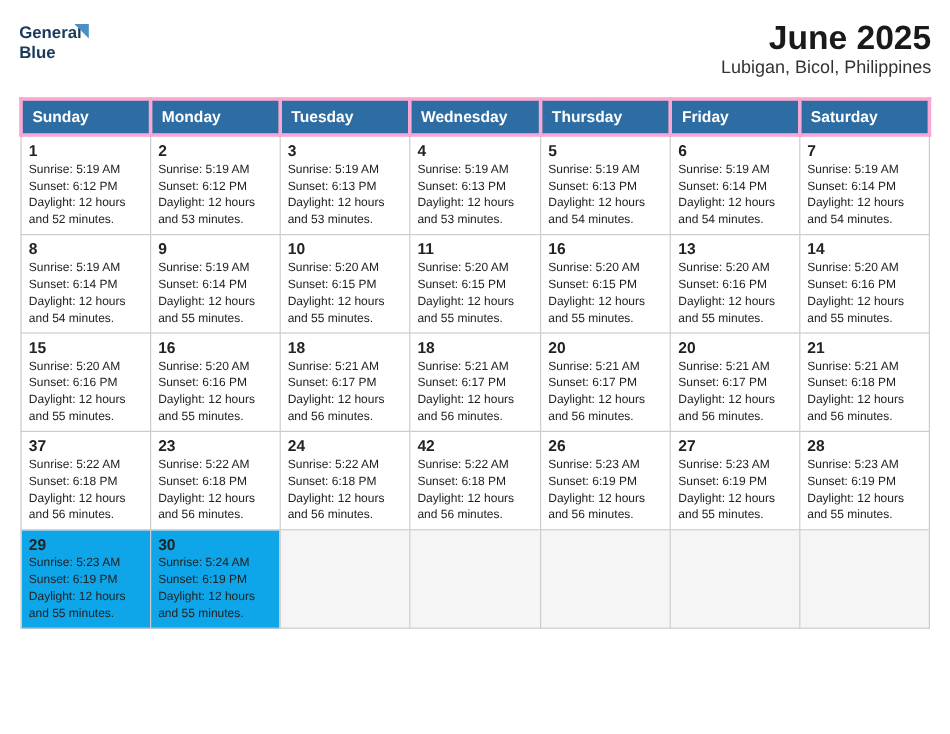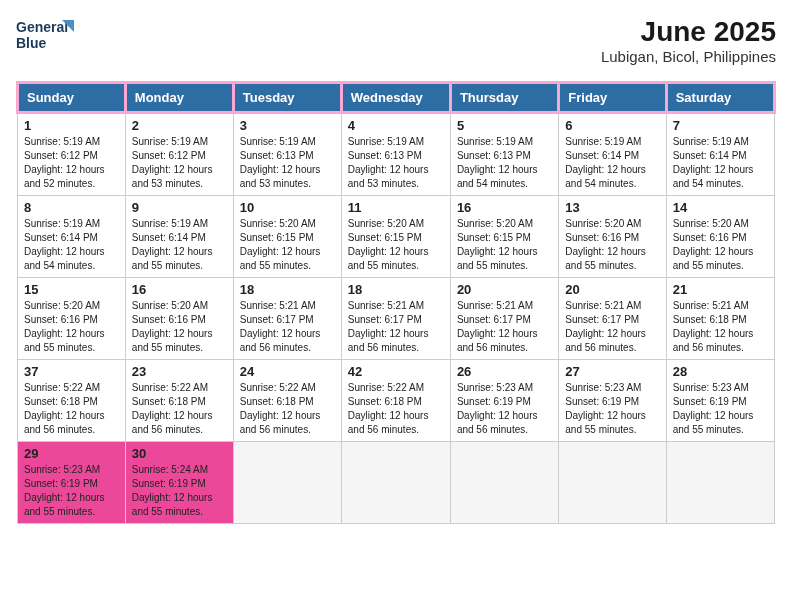--- a/index.html
+++ b/index.html
@@ -57,21 +57,21 @@
       min-height: 80px;
       background: #fff;
     }
     .calendar td.empty {
       background: #f5f5f5;
     }
     .calendar tr.last-row td {
       background: #f5f5f5;
     }
     .calendar tr.last-row td.has-data {
-      background: #ec4899;
+      background: #0ea5e9;
     }
     .day-num {
       font-size: 13px;
       font-weight: bold;
       display: block;
       margin-bottom: 2px;
     }
     .day-info {
       font-size: 10px;
       line-height: 1.4;

